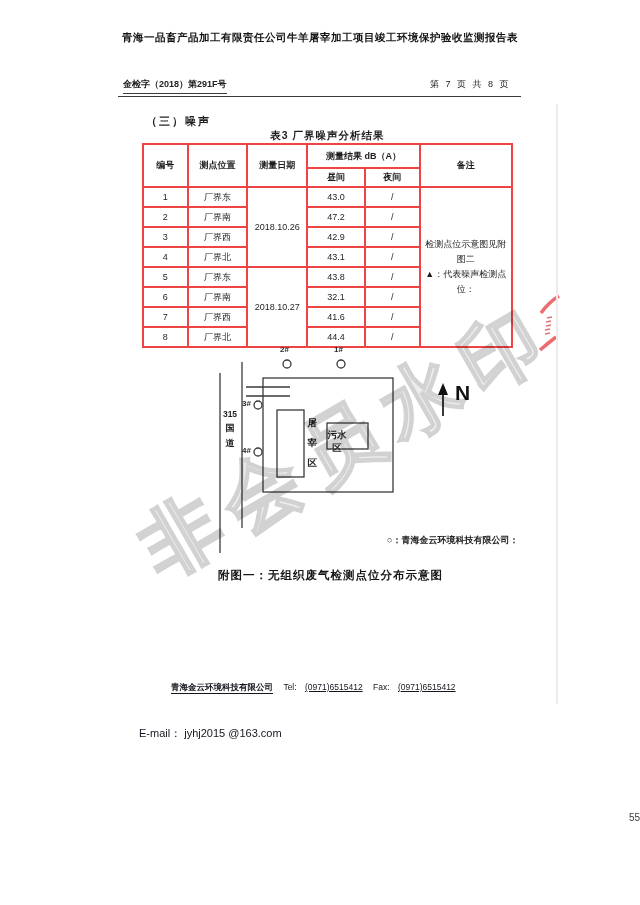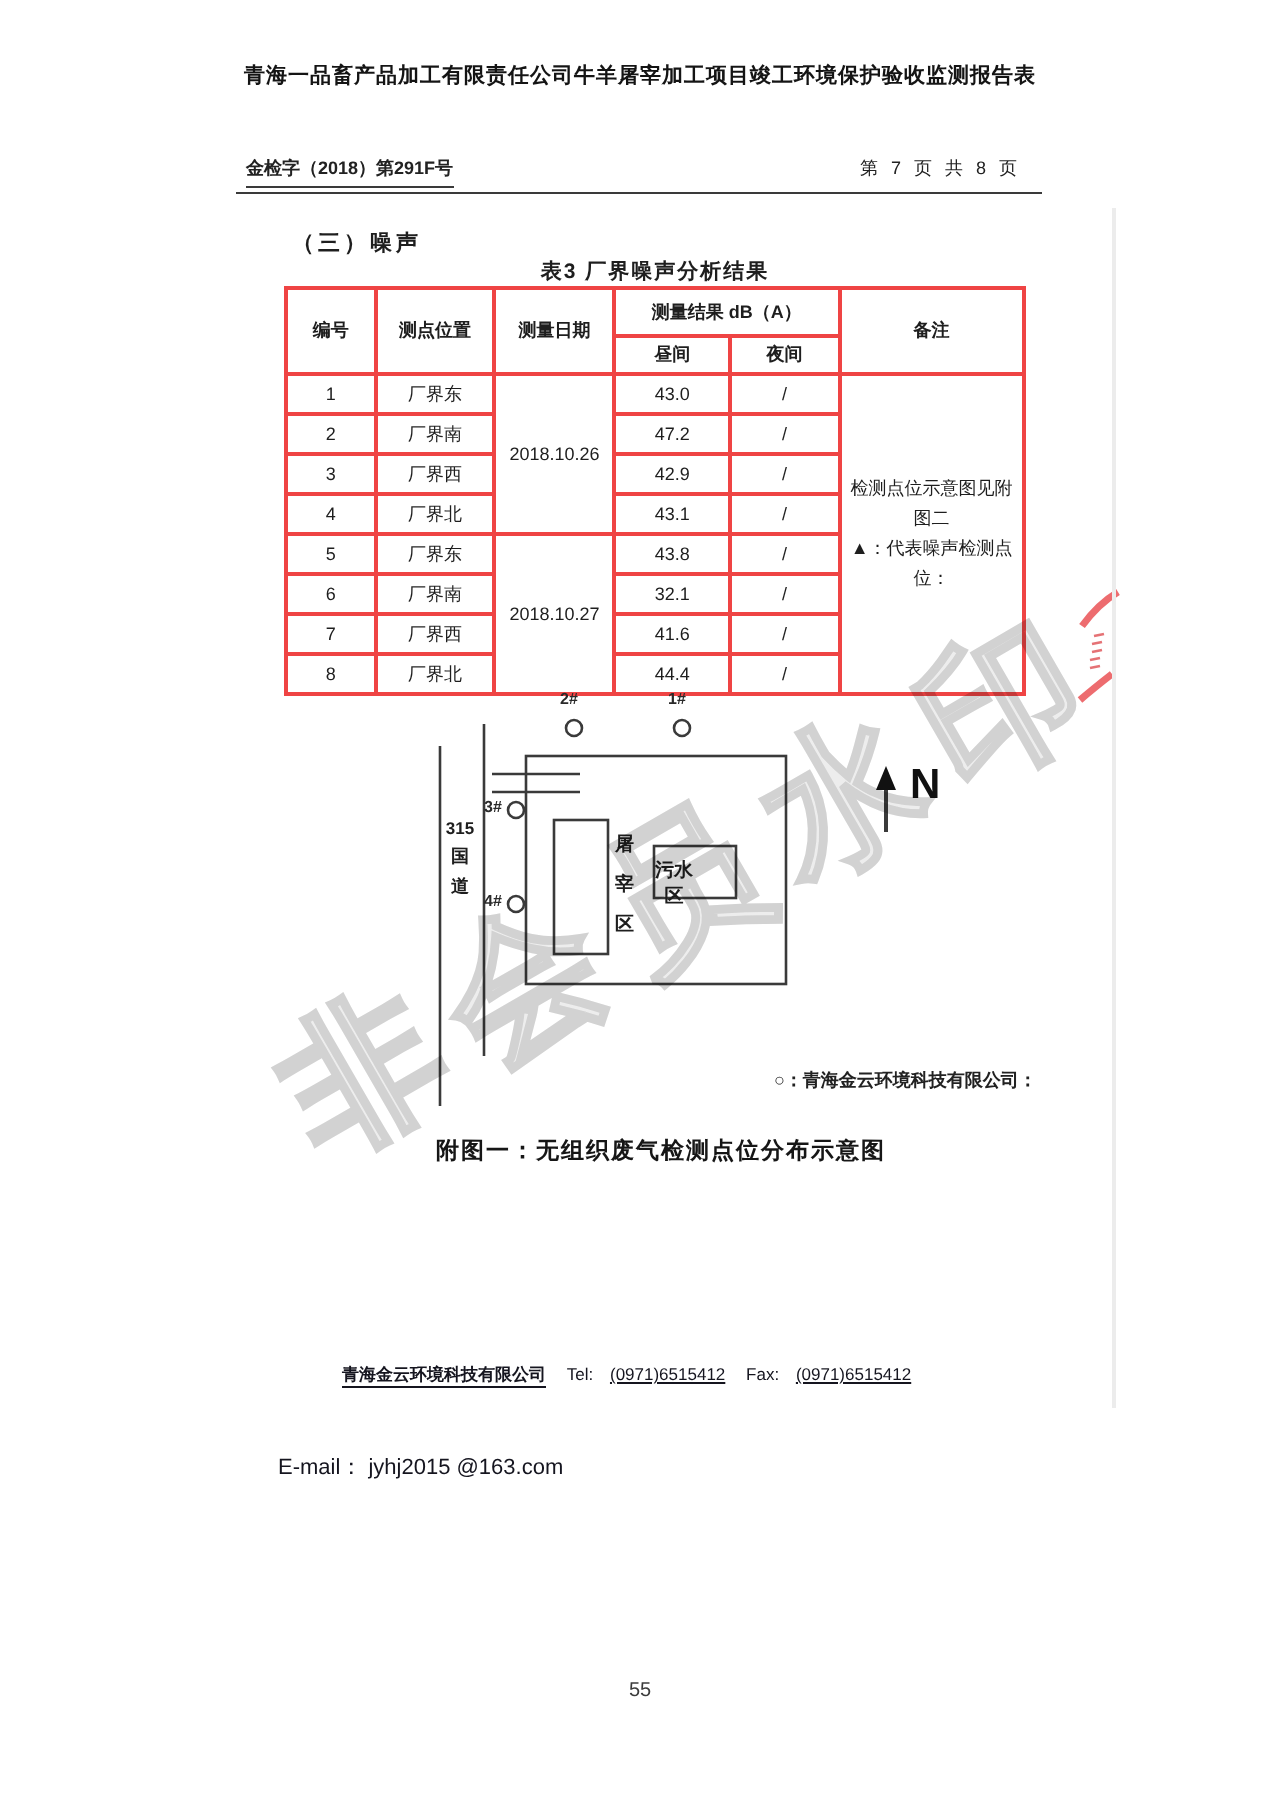--- a/index.html
+++ b/index.html
@@ -55,21 +55,21 @@
   .sewage-label { left:327px; top:429px; width:20px; text-align:center; font-size:9.5px; font-weight:bold; }
   .north-label { left:455px; top:381px; font-size:21px; font-weight:bold; color:#111; }
   .legend { left:387px; top:534px; font-size:9px; font-weight:bold; color:#222; }
   .fig-caption { left:218px; top:568px; font-size:11.5px; font-weight:bold; letter-spacing:1px; color:#161616; }
 
   .footer-line1 { left:123px; top:682px; font-size:8.5px; color:#15151f; }
   .footer-line1 .company { font-weight:bold; border-bottom:1px solid #15151f; padding-bottom:1px;margin-left:48px; }
   .footer-line1 .lbl { margin-left:8px; }
   .footer-line1 .val { margin-left:6px;text-decoration:underline; }
   .footer-line2 { left:139px; top:697px; font-size:11px; color:#15151f;margin-top:29px; }
-  .page-number { left:0; right:0; top:840px; text-align:center; font-size:10px; color:#3c3c3c; }
+  .page-number { left:0; right:0; top:812px; text-align:right; font-size:10px; color:#3c3c3c; }
 
   .scan-edge { left:556px; top:104px; width:2px; height:600px; background:#ececec; }
 
   .watermark {
     left:75px; top:390px; width:540px; height:95px;
     text-align:center; font-size:78px; font-weight:bold; letter-spacing:14px;
     color:rgba(195,195,195,0.30);
     -webkit-text-stroke:2px #d2d2d2;
     transform:rotate(-30deg);
     mix-blend-mode:multiply;

